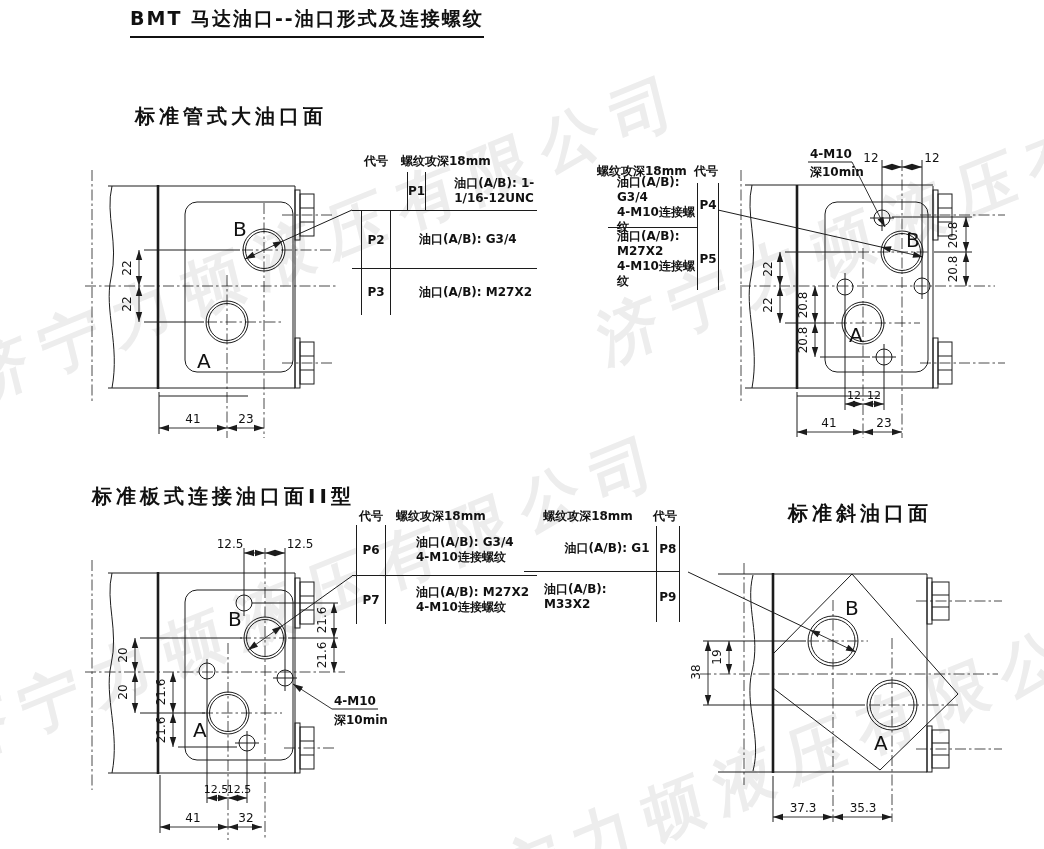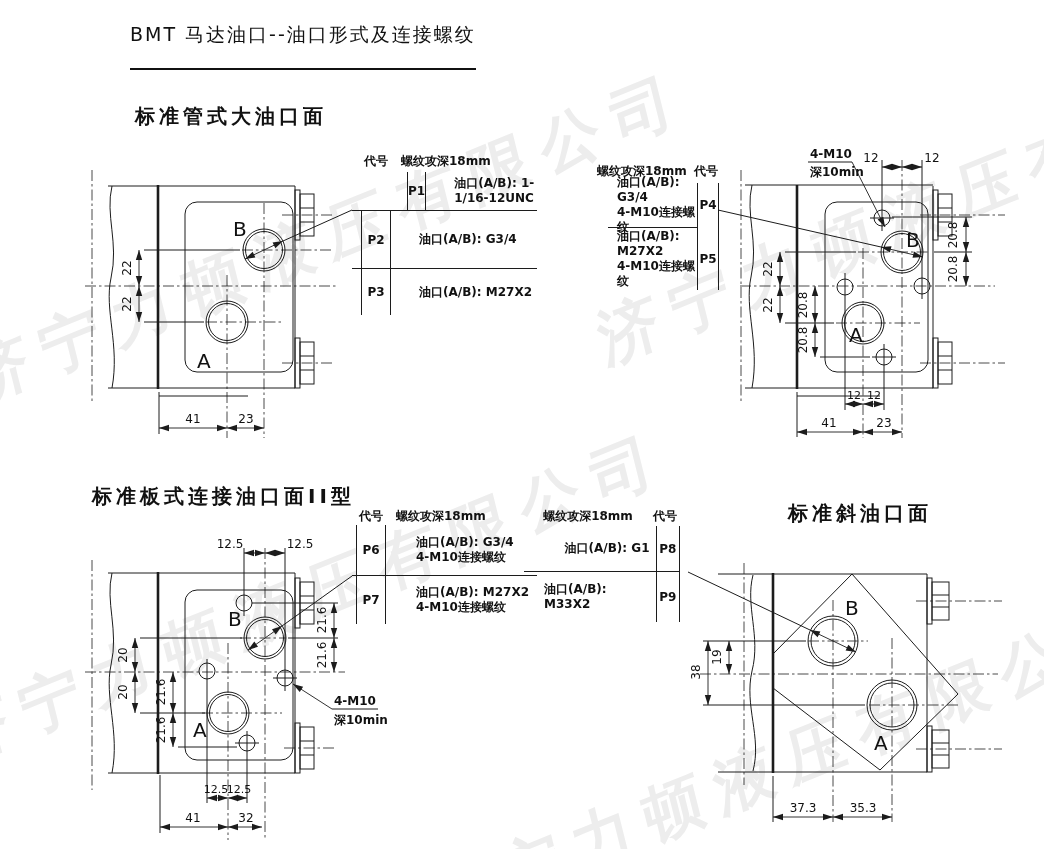--- a/index.html
+++ b/index.html
@@ -2,22 +2,22 @@
 <html><head>
 <meta charset="utf-8">
 <style>
   html,body{margin:0;padding:0;background:#fff;}
   #page{position:relative;width:1044px;height:849px;background:#fff;overflow:hidden;
         font-family:"DejaVu Sans","Liberation Sans",sans-serif;color:#111;}
   
   .wm{position:absolute;color:#ededed;font-weight:bold;font-size:62px;letter-spacing:15px;
       white-space:nowrap;transform-origin:0 50%;z-index:0;}
   
-  .main-title{position:absolute;left:130px;top:22px;font-size:19px;font-weight:normal;
-      letter-spacing:2px;border-bottom:2px solid #111;padding-bottom:20px;z-index:3;}
+  .main-title{position:absolute;left:130px;top:6px;font-size:19px;font-weight:bold;
+      letter-spacing:2px;border-bottom:2px solid #111;padding-bottom:4px;z-index:3;}
   .sec-title{position:absolute;font-size:20px;font-weight:bold;letter-spacing:4px;z-index:3;}
   
   svg#dwg{position:absolute;left:0;top:0;z-index:2;}
   .ln{stroke:#1c1c1c;stroke-width:1;fill:none;}
   .tk{stroke:#1c1c1c;stroke-width:2.6;fill:none;}
   .cl{stroke:#1c1c1c;stroke-width:0.8;fill:none;stroke-dasharray:11 3 2.5 3;}
   .dm{stroke:#1c1c1c;stroke-width:0.9;fill:none;}
   text.dim{font-family:"DejaVu Sans",sans-serif;font-size:12px;fill:#111;text-anchor:middle;}
   text.dims{font-family:"DejaVu Sans",sans-serif;font-size:11px;fill:#111;text-anchor:middle;}
   text.port{font-family:"DejaVu Sans",sans-serif;font-size:20px;fill:#111;text-anchor:start;}

